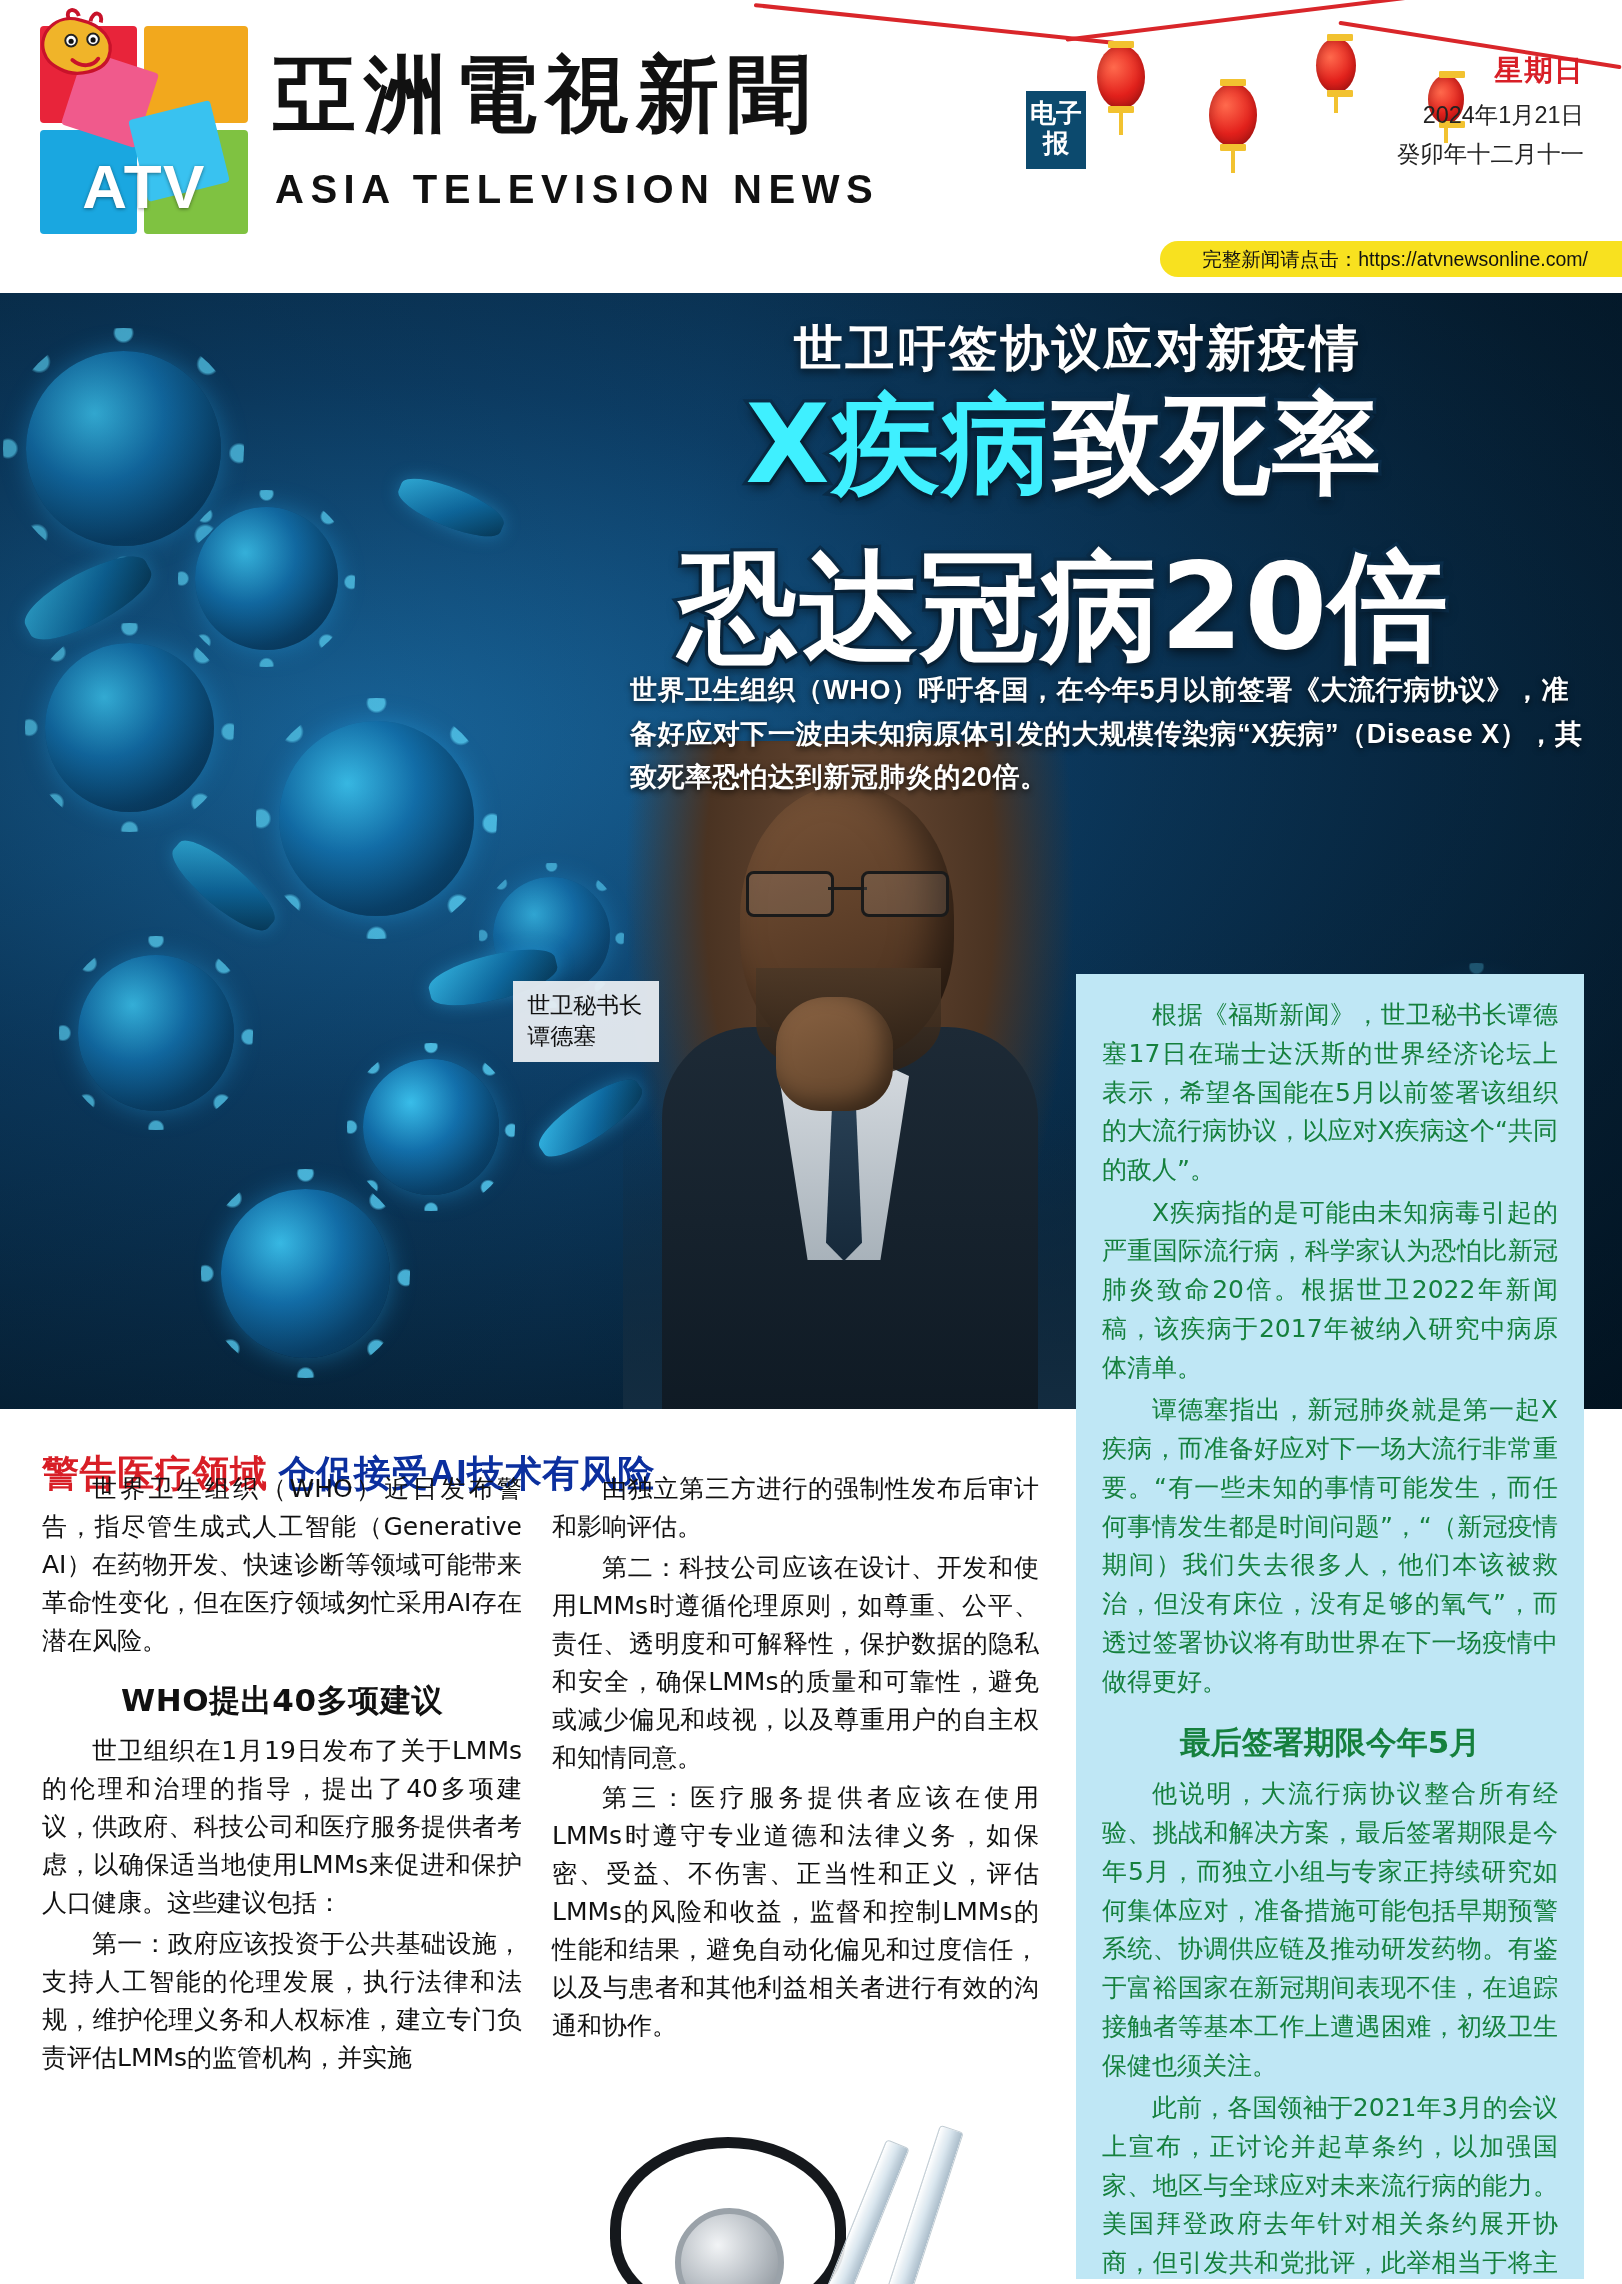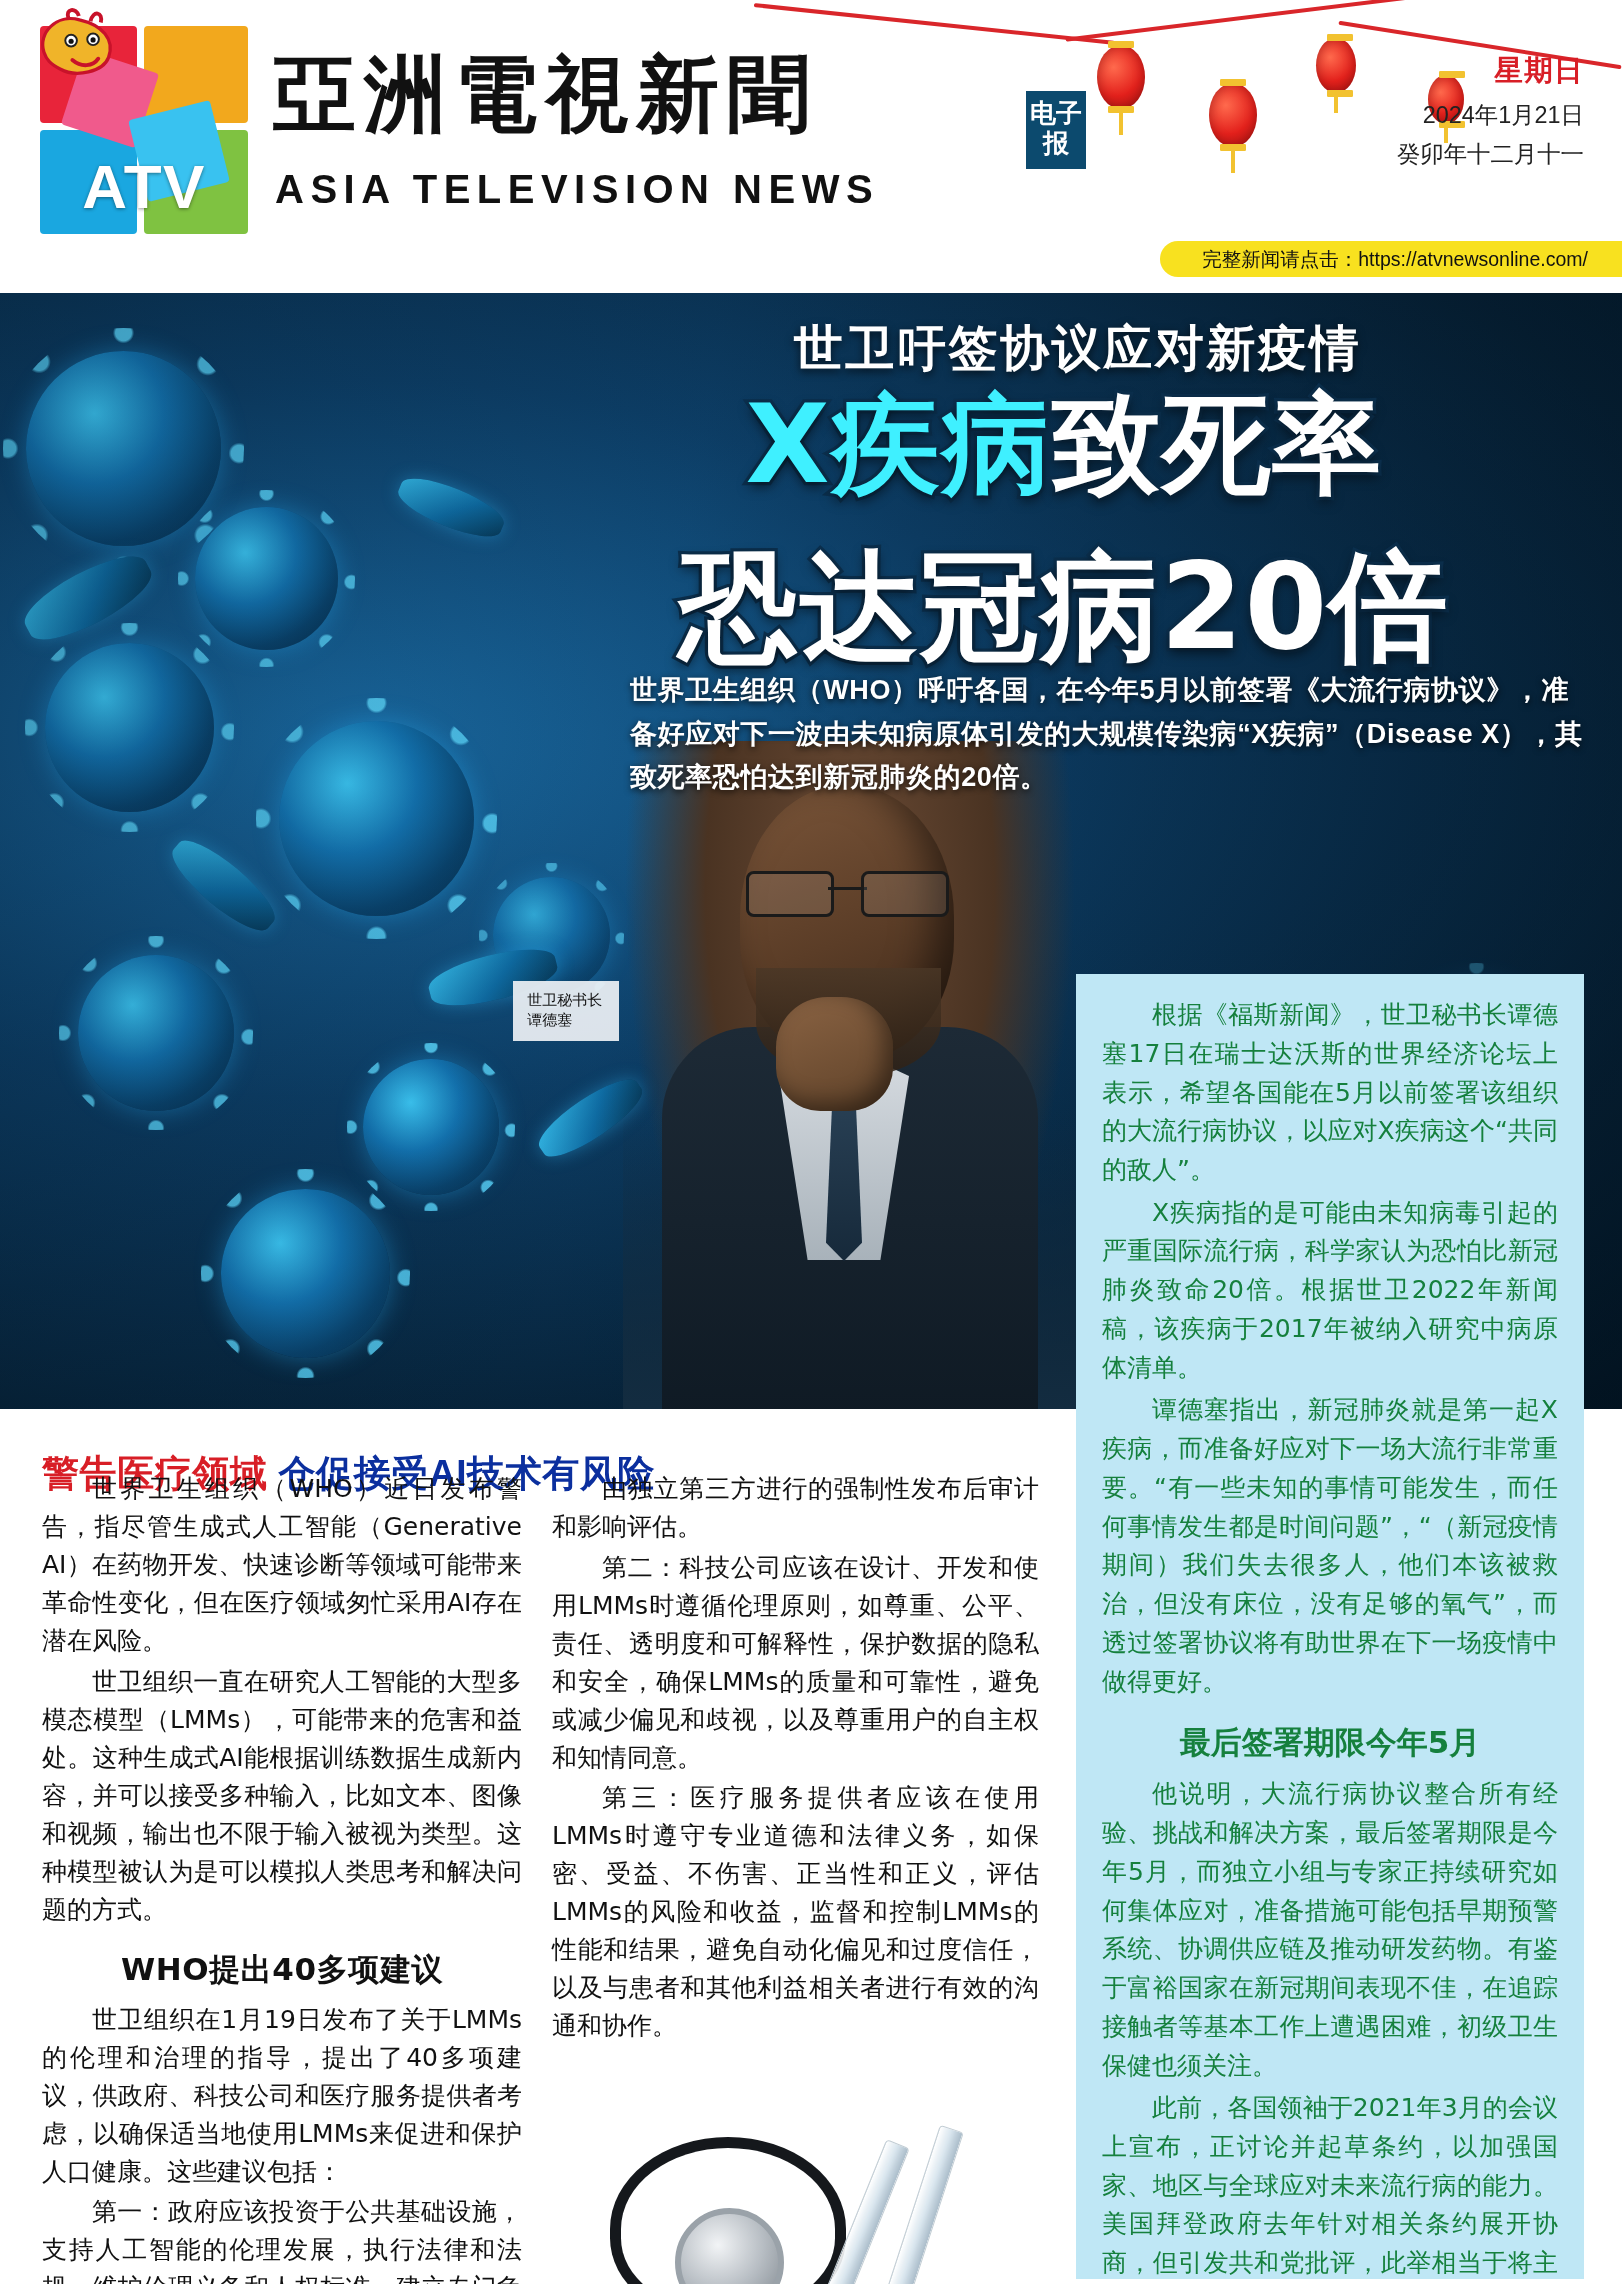--- a/index.html
+++ b/index.html
@@ -310,21 +310,21 @@
     width: 117px; height: 114px;
     border-radius: 44% 44% 38% 38%;
     background: linear-gradient(160deg, #8a6343 0%, #5f4229 100%);
     box-shadow: inset -9px -7.8px 22px rgba(0,0,0,.45);
   }
   .caption-tag {
     position: absolute;
     left: 513px; top: 688px;
     background: rgba(236,240,244,.93);
     color: #111111;
-    font-size: 15px;
+    font-size: 23px;
     line-height: 1.35;
     padding: 9px 17px 10.4px 14.3px;
     z-index: 9;
   }
 
   
   .body-area {
     position: absolute;
     left: 0; top: 1410px;
     width: 1623px;
@@ -559,21 +559,20 @@
 
   <div class="body-area">
 
     <h2 class="warn-head">
       <span class="red">警告医疗领域</span>
       <span class="blue">仓促接受AI技术有风险</span>
     </h2>
 
     <div class="col" id="col1">
       <p>世界卫生组织（WHO）近日发布警告，指尽管生成式人工智能（Generative AI）在药物开发、快速诊断等领域可能带来革命性变化，但在医疗领域匆忙采用AI存在潜在风险。</p>
-      <p>世卫组织一直在研究人工智能的大型多模态模型（LMMs），可能带来的危害和益处。这种生成式AI能根据训练数据生成新内容，并可以接受多种输入，比如文本、图像和视频，输出也不限于输入被视为类型。这种模型被认为是可以模拟人类思考和解决问题的方式。</p>
       <h3>WHO提出40多项建议</h3>
       <p>世卫组织在1月19日发布了关于LMMs的伦理和治理的指导，提出了40多项建议，供政府、科技公司和医疗服务提供者考虑，以确保适当地使用LMMs来促进和保护人口健康。这些建议包括：</p>
       <p>第一：政府应该投资于公共基础设施，支持人工智能的伦理发展，执行法律和法规，维护伦理义务和人权标准，建立专门负责评估LMMs的监管机构，并实施</p>
     </div>
 
     <div class="col" id="col2">
       <p>由独立第三方进行的强制性发布后审计和影响评估。</p>
       <p>第二：科技公司应该在设计、开发和使用LMMs时遵循伦理原则，如尊重、公平、责任、透明度和可解释性，保护数据的隐私和安全，确保LMMs的质量和可靠性，避免或减少偏见和歧视，以及尊重用户的自主权和知情同意。</p>
       <p>第三：医疗服务提供者应该在使用LMMs时遵守专业道德和法律义务，如保密、受益、不伤害、正当性和正义，评估LMMs的风险和收益，监督和控制LMMs的性能和结果，避免自动化偏见和过度信任，以及与患者和其他利益相关者进行有效的沟通和协作。</p>
     </div>

